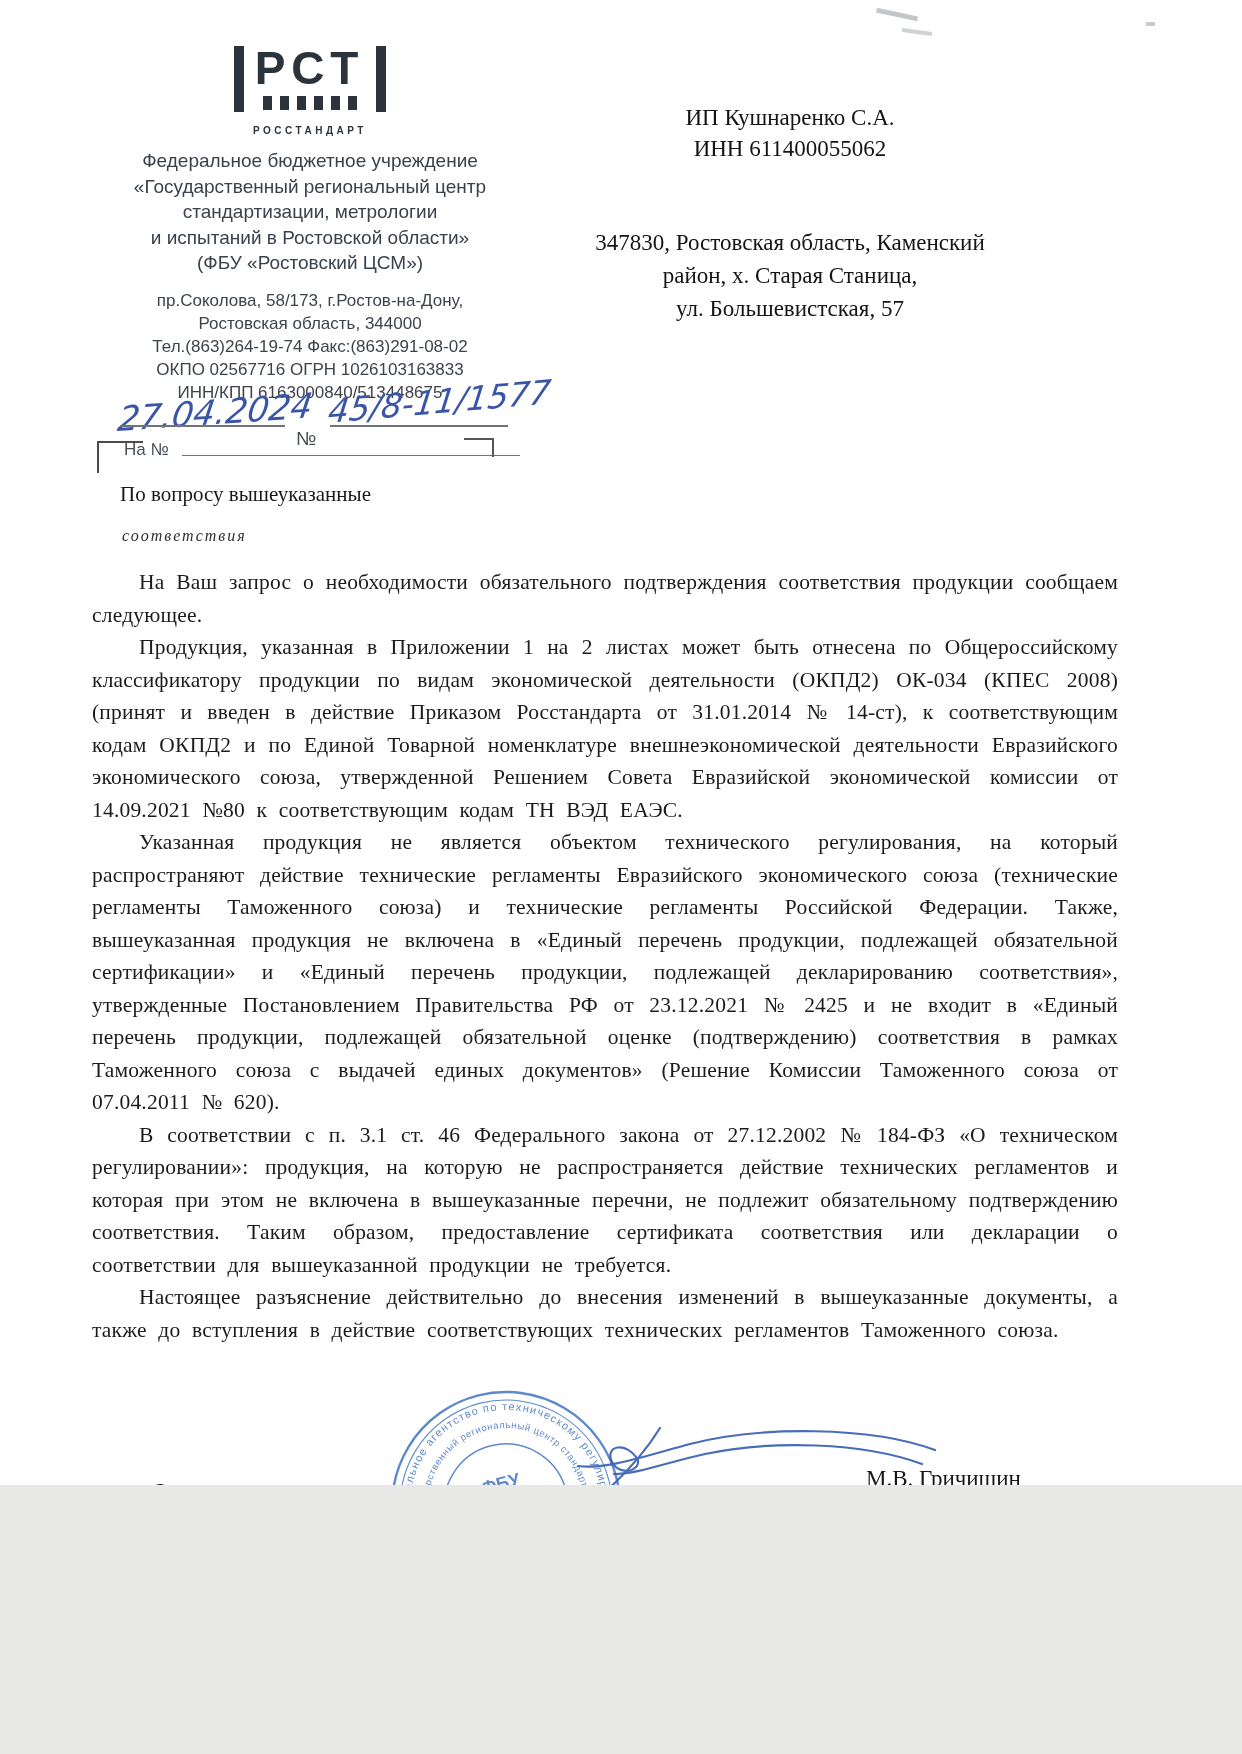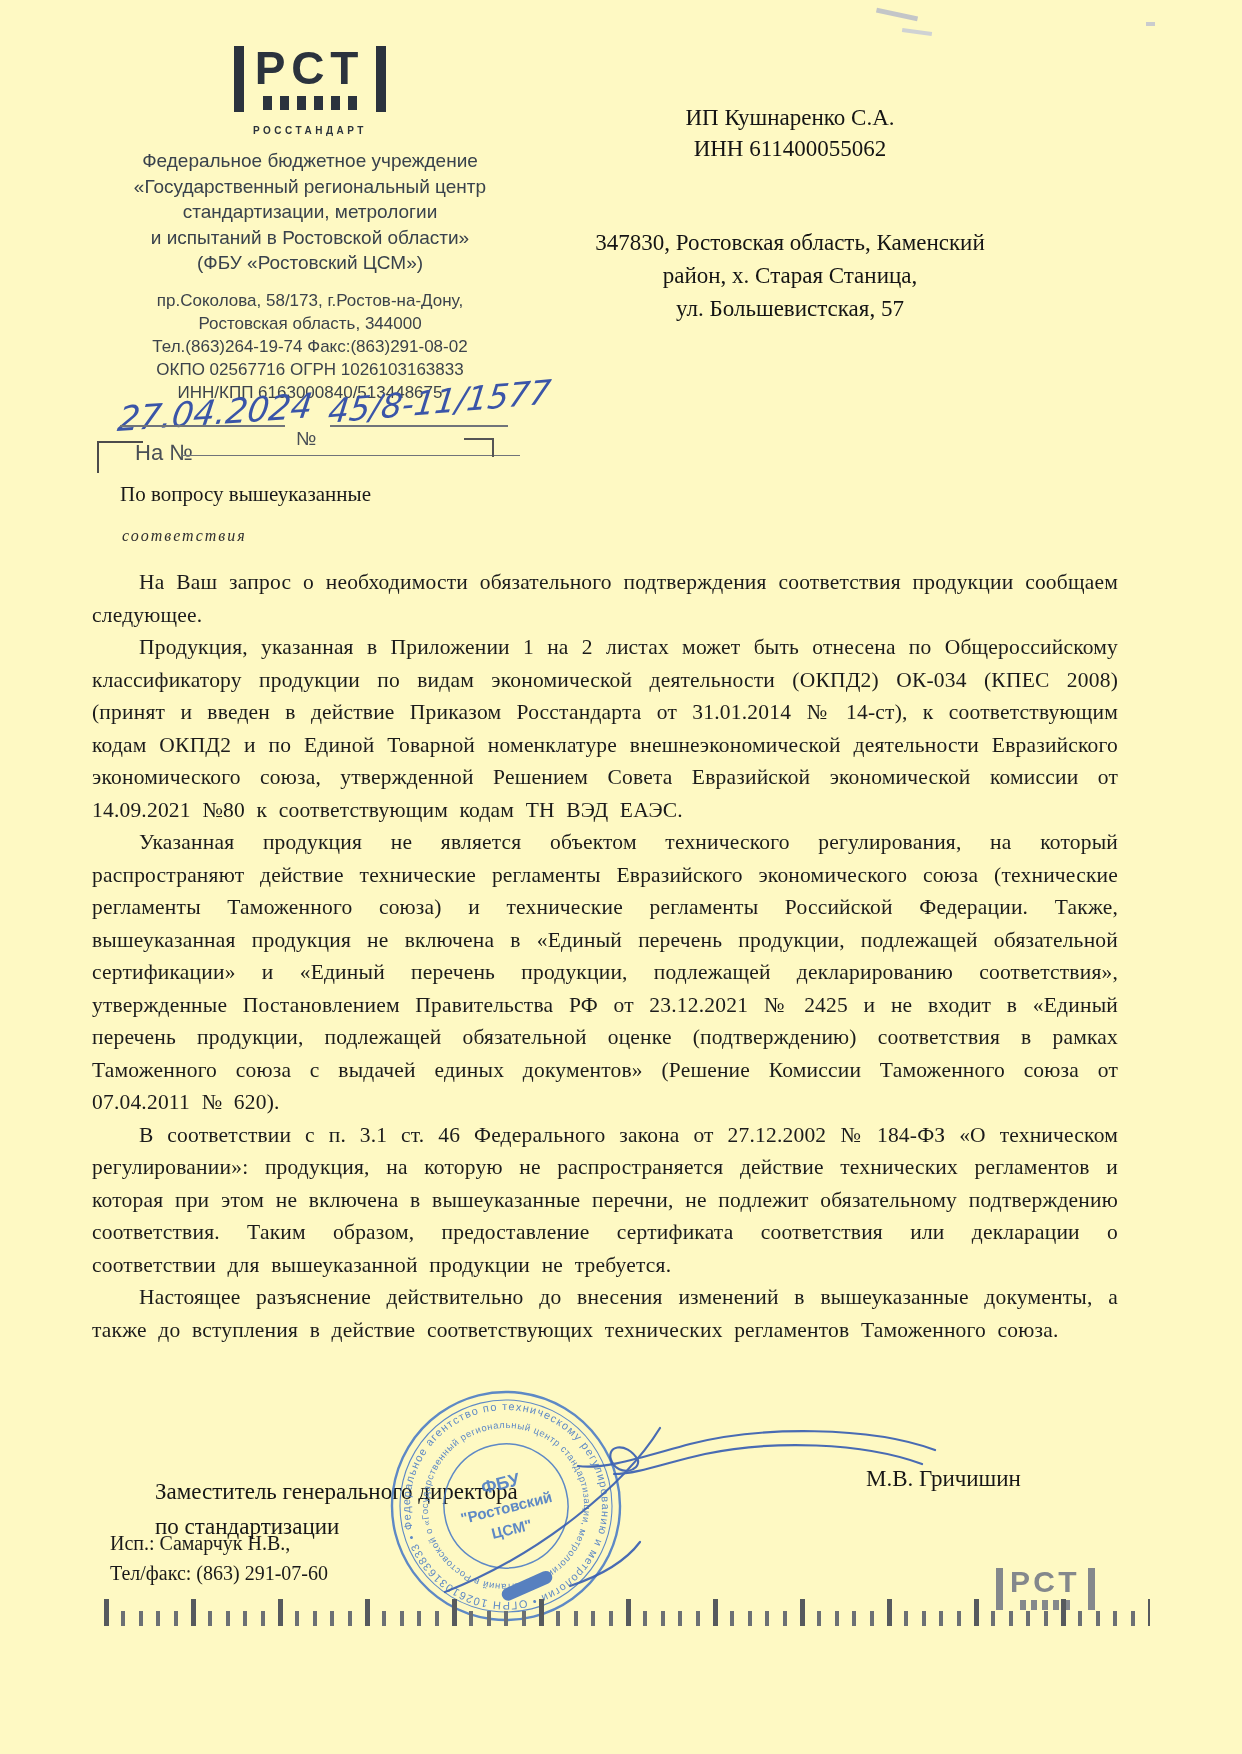--- a/index.html
+++ b/index.html
@@ -1,16 +1,16 @@
 <!DOCTYPE html>
 <html><head>
 <meta charset="utf-8">
 <style>
   html,body{margin:0;padding:0;background:#e8e8e6;}
-  .page{position:relative;width:1242px;height:1754px;margin:0 auto;background:#fef9c3;overflow:hidden;
+  .page{position:relative;width:1242px;height:1485px;margin:0 auto;background:#ffffff;overflow:hidden;
         font-family:"Liberation Serif","DejaVu Serif",serif;color:#1c1c1c;}
 
   
   .letterhead{position:absolute;left:95px;top:46px;width:430px;text-align:center;
               font-family:"Liberation Sans","DejaVu Sans",sans-serif;color:#3a424d;}
   .rst-logo{display:inline-flex;align-items:stretch;gap:11px;height:66px;}
   .rst-logo .bar{width:10px;background:#2b333d;}
   .rst-logo .mid{display:flex;flex-direction:column;align-items:center;}
   .rst-logo .letters{font-family:"Liberation Sans",sans-serif;font-weight:800;font-size:46px;line-height:44px;
                      letter-spacing:7px;color:#2b333d;}
@@ -23,21 +23,21 @@
   
   .hand{position:absolute;font-family:"DejaVu Sans",sans-serif;font-style:italic;color:#3a55a8;}
   .hand-date{left:118px;top:392px;font-size:34px;transform:rotate(-4deg) skewX(-12deg);}
   .hand-num{left:328px;top:382px;font-size:33px;transform:rotate(-5deg) skewX(-12deg);white-space:nowrap;}
   .uline{position:absolute;border-bottom:2px solid #70747a;}
   .u-date{left:120px;top:425px;width:165px;}
   .u-num{left:330px;top:425px;width:178px;}
   .u-onnum{left:182px;top:455px;width:338px;border-bottom-width:1.5px;}
   .lbl{position:absolute;font-family:"Liberation Sans",sans-serif;color:#494f56;}
   .lbl-no{left:296px;top:428px;font-size:19px;}
-  .lbl-onno{left:135px;top:440px;font-size:22px;}
+  .lbl-onno{left:124px;top:440px;font-size:17px;}
   .corner{position:absolute;}
   .corner-left{left:97px;top:441px;width:44px;height:30px;border-top:2px solid #4c4c4c;border-left:2px solid #4c4c4c;}
   .corner-right{left:464px;top:438px;width:28px;height:17px;border-top:2px solid #555;border-right:2px solid #555;}
   .subject1{position:absolute;left:120px;top:482px;font-size:21px;color:#191919;}
   .subject2{position:absolute;left:122px;top:527px;font-size:16px;letter-spacing:2px;color:#2e2e2e;font-style:italic;}
 
   
   .recipient{position:absolute;left:560px;top:102px;width:460px;text-align:center;font-size:23px;color:#141414;}
   .recipient .name,.recipient .inn{line-height:31px;}
   .recipient .addr{margin-top:62px;line-height:33px;}

